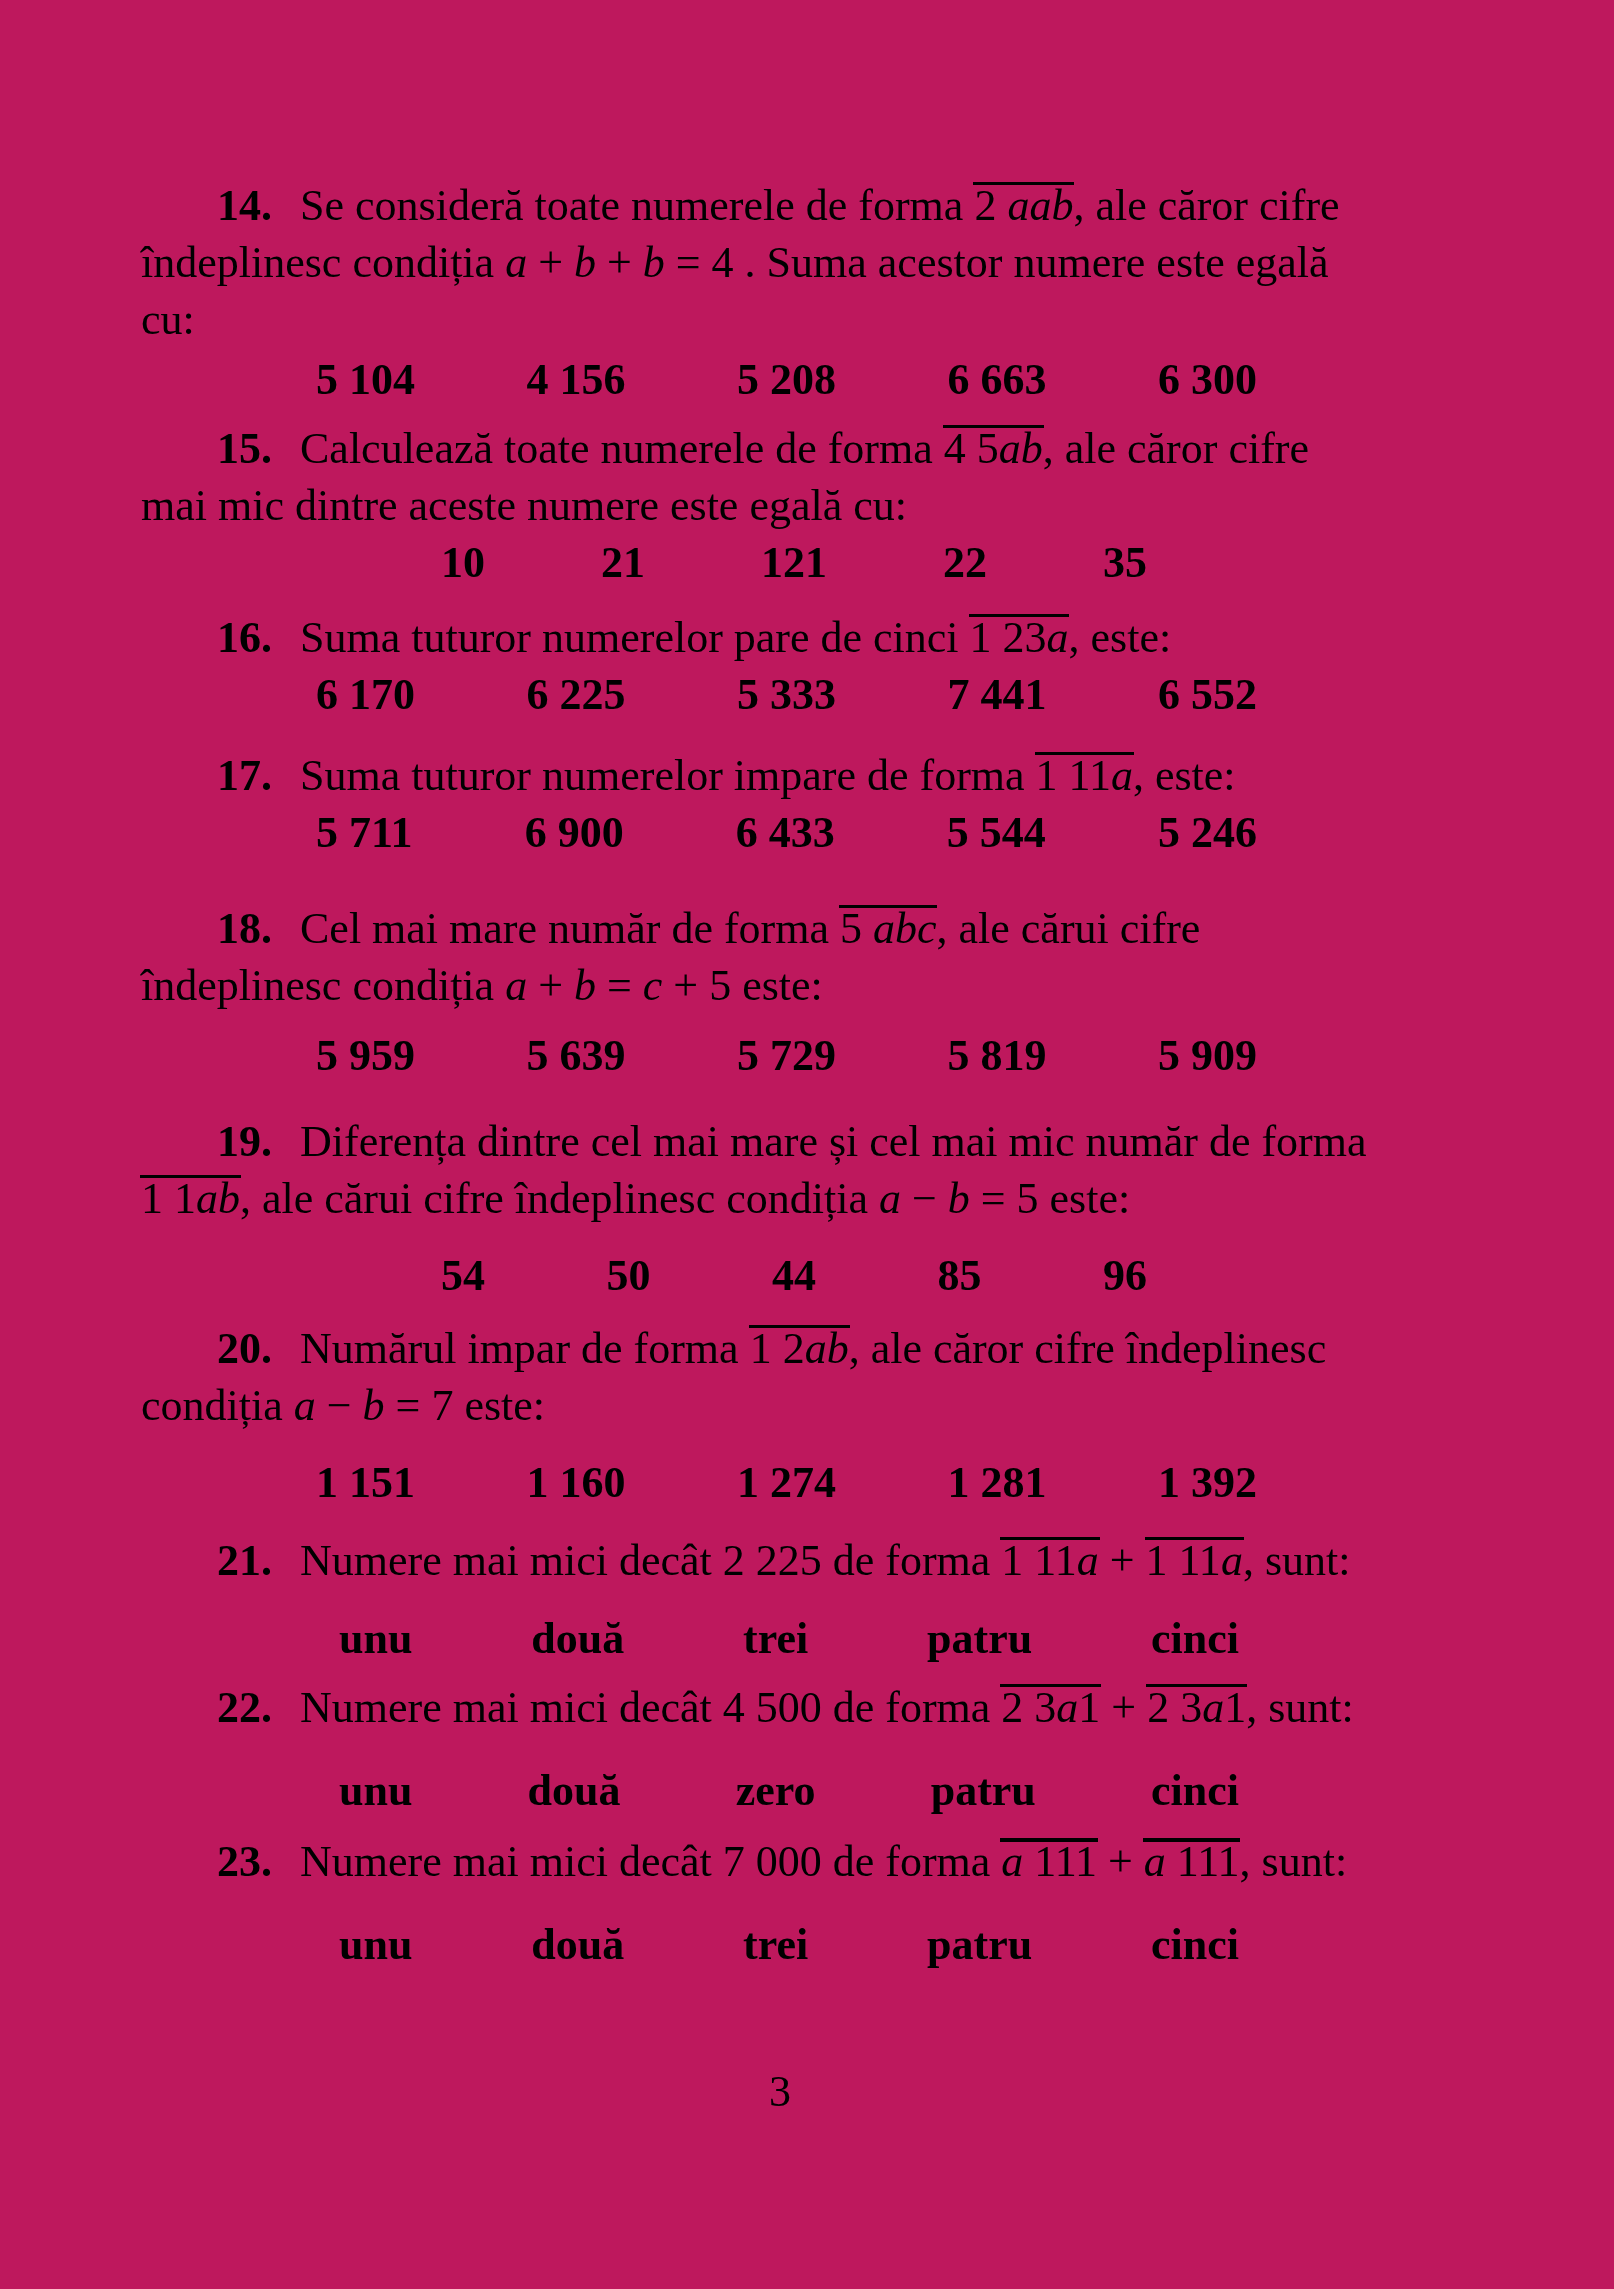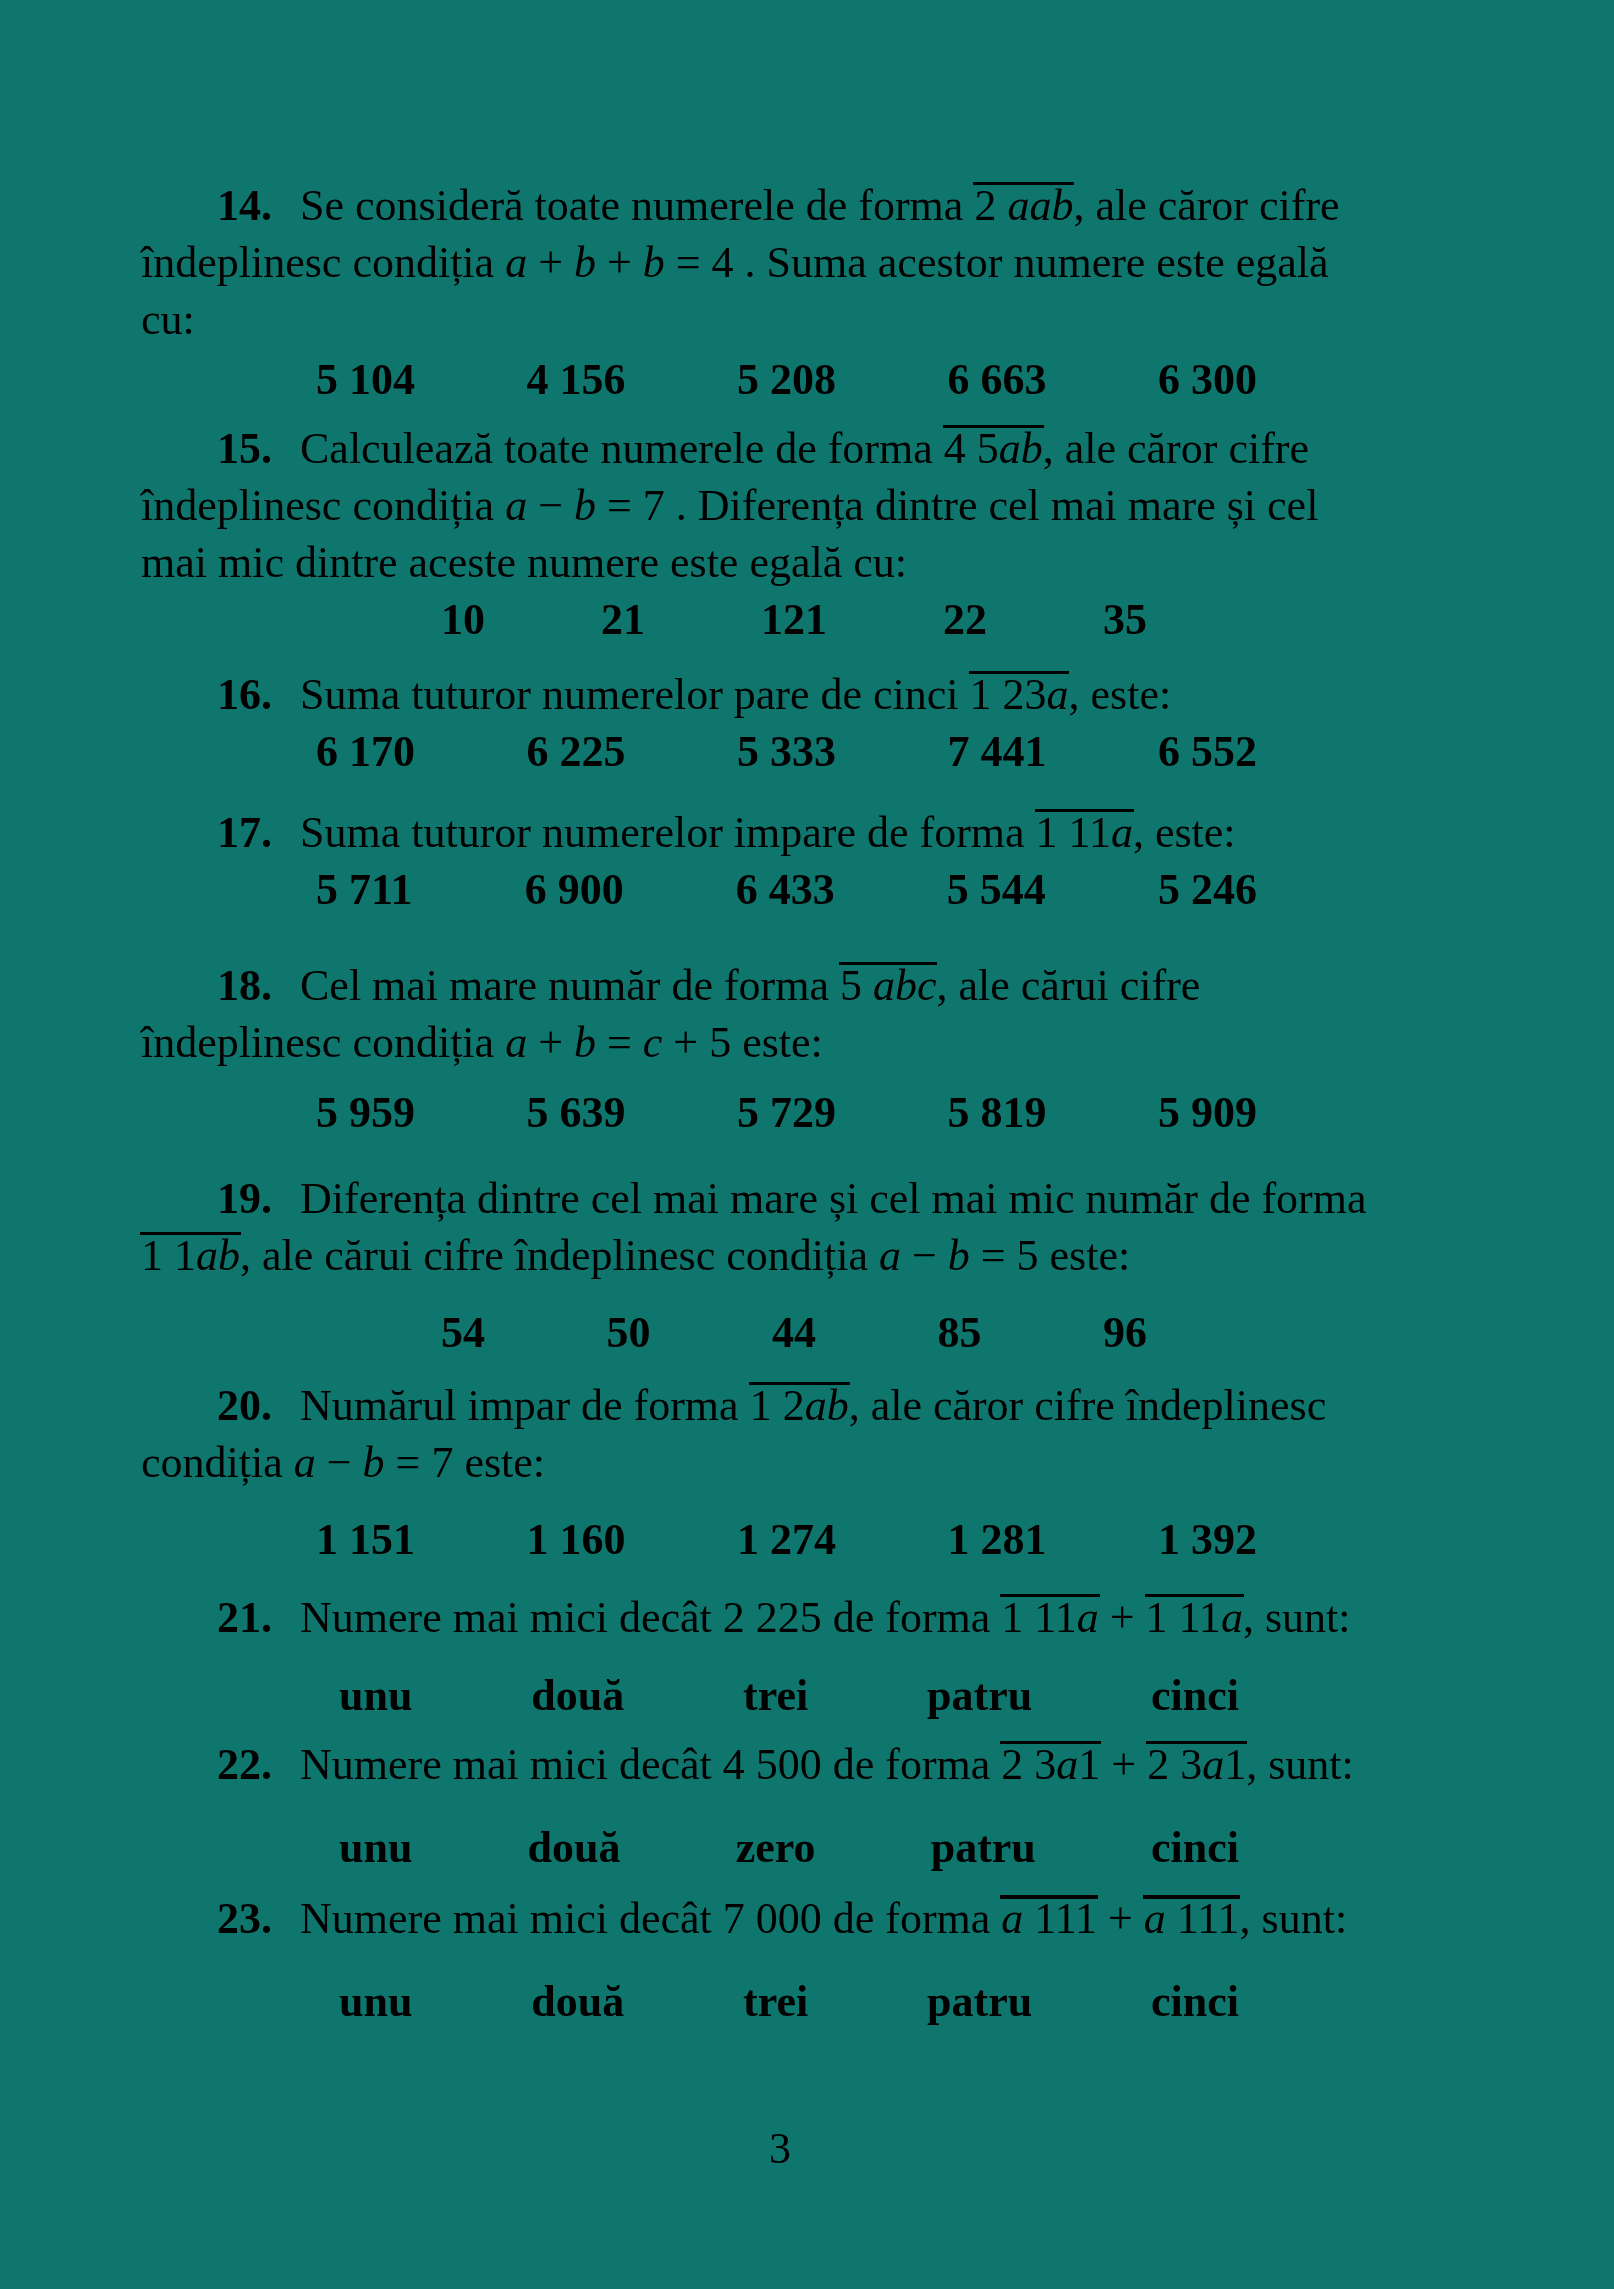--- a/index.html
+++ b/index.html
@@ -1,20 +1,20 @@
 <!DOCTYPE html>
 <html style="font-size:14.8px"><head>
 <meta charset="utf-8">
 <style>
   html,body{margin:0;padding:0;background:#e8e8e8;}
   .page{
     width:1614px;
     height:2290px;
     box-sizing:border-box;
-    background:#0f766e;
+    background:#be185d;
     color:#000000;
     font-family:"Liberation Serif","DejaVu Serif",serif;
     font-size:44px;
     padding:177px 0 8px 141px;
     overflow:hidden;
     position:relative;
   }
   .line{
     line-height:57px;
     white-space:nowrap;
@@ -75,21 +75,20 @@
           <span>5 104</span>
           <span>4 156</span>
           <span>5 208</span>
           <span>6 663</span>
           <span>6 300</span>
         </div>
       </section>
       <section class="problem p1">
         <div>
           <div class="line first"><span class="pnum">15.</span><span>Calculează toate numerele de forma </span><span class="grp"><span>4 5</span><i>ab</i></span><span>, ale căror cifre</span></div>
-          <div class="line"><span>îndeplinesc condiția </span><span class="eq"><i>a</i> − <i>b</i> = 7</span><span> . Diferența dintre cel mai mare și cel</span></div>
           <div class="line"><span>mai mic dintre aceste numere este egală cu:</span></div>
         </div>
         <div class="opts narrow">
           <span>10</span>
           <span>21</span>
           <span>121</span>
           <span>22</span>
           <span>35</span>
         </div>
       </section>

